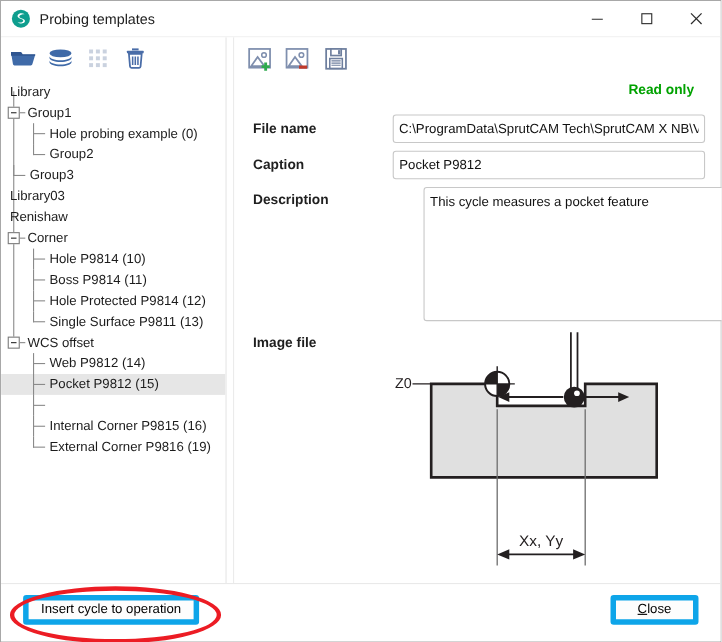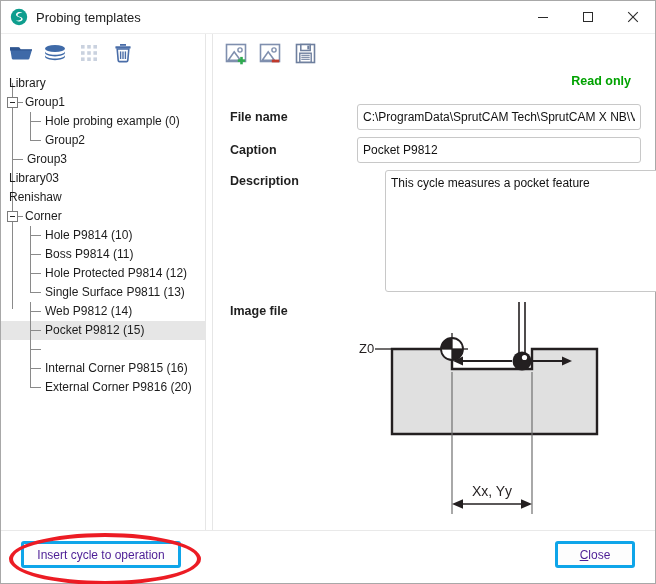--- a/index.html
+++ b/index.html
@@ -203,28 +203,28 @@
   #footer {
     height: 52px;
     flex: 0 0 52px;
     position: relative;
     background: #ffffff;
     border-top: 1px solid #e9e9e9;
   }
   .btn {
     position: absolute;
     box-sizing: border-box;
-    border: 3px solid #0ea5e9;
+    border: 5px solid #0ea5e9;
     border-radius: 3px;
     background: #fdfdfd;
     font-family: "Liberation Sans", sans-serif;
     font-size: 12px;
-    color: #4c1d95;
-    display: flex;
-    align-items: center;
+    color: #000000;
+    display: flex;
+    align-items: flex-start;
     justify-content: center;
     cursor: default;
   }
   #btn-insert { left: 20px; top: 10px; width: 160px; height: 27px; }
   #btn-close  { right: 20px; top: 10px; width: 80px;  height: 27px; }
   #btn-close u { text-decoration: underline; }
 
   #annot-ellipse {
     position: absolute;
     left: 8px;
@@ -397,20 +397,27 @@
             </span>
           </div>
           <div class="tnode">
             <div class="guide" style="left: 29px; top: 0px; width: 1px; height: 10px;"></div>
             <div class="guide" style="left: 29px; top: 9px; width: 11px; height: 1px;"></div>
             <span class="tw" style="margin-left: 42px; display: flex; align-items: center;">
               <span class="tlabel">Single Surface P9811 (13)</span>
             </span>
           </div>
           <div class="tnode">
+            <span class="tw" style="margin-left: 6px; display: flex; align-items: center;">
+              <span class="expander"></span>
+              <span class="guide" style="position: relative; display: inline-block; width: 5px; height: 1px;"></span>
+              <span class="tlabel">WCS offset</span>
+            </span>
+          </div>
+          <div class="tnode">
             <div class="guide" style="left: 29px; top: 0px; width: 1px; height: 19px;"></div>
             <div class="guide" style="left: 29px; top: 9px; width: 11px; height: 1px;"></div>
             <span class="tw" style="margin-left: 42px; display: flex; align-items: center;">
               <span class="tlabel">Web P9812 (14)</span>
             </span>
           </div>
           <div class="tnode sel">
             <div class="guide" style="left: 29px; top: 0px; width: 1px; height: 19px;"></div>
             <div class="guide" style="left: 29px; top: 9px; width: 11px; height: 1px;"></div>
             <span class="tw" style="margin-left: 42px; display: flex; align-items: center;">
@@ -425,21 +432,21 @@
             <div class="guide" style="left: 29px; top: 0px; width: 1px; height: 19px;"></div>
             <div class="guide" style="left: 29px; top: 9px; width: 11px; height: 1px;"></div>
             <span class="tw" style="margin-left: 42px; display: flex; align-items: center;">
               <span class="tlabel">Internal Corner P9815 (16)</span>
             </span>
           </div>
           <div class="tnode">
             <div class="guide" style="left: 29px; top: 0px; width: 1px; height: 10px;"></div>
             <div class="guide" style="left: 29px; top: 9px; width: 11px; height: 1px;"></div>
             <span class="tw" style="margin-left: 42px; display: flex; align-items: center;">
-              <span class="tlabel">External Corner P9816 (20)</span>
+              <span class="tlabel">External Corner P9816 (19)</span>
             </span>
           </div>
         </div>
     </div>
 
     <div id="splitter"></div>
 
     <div id="right-pane">
 
       <div id="right-toolbar">

